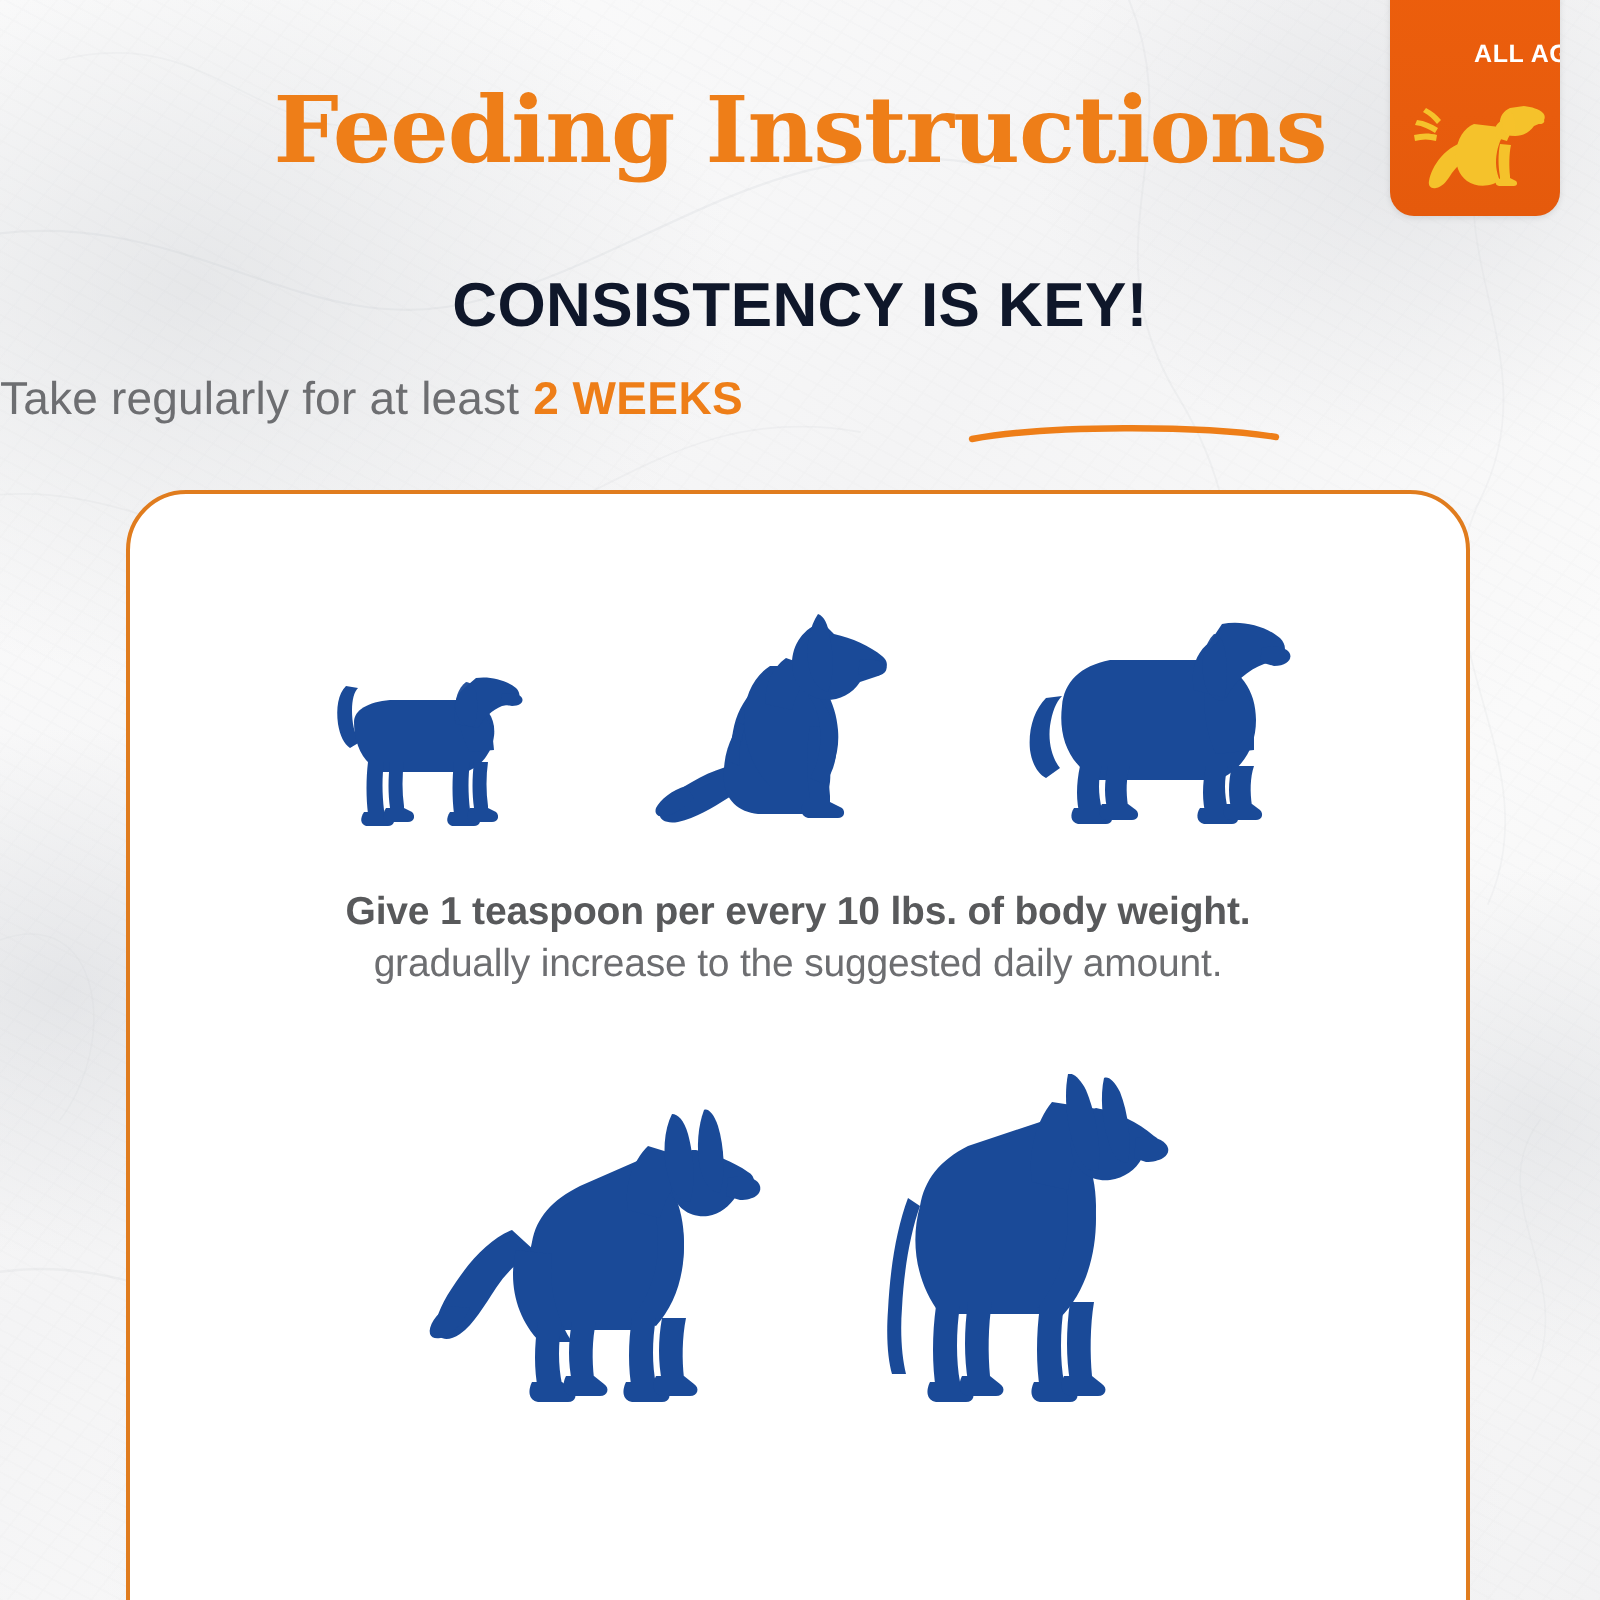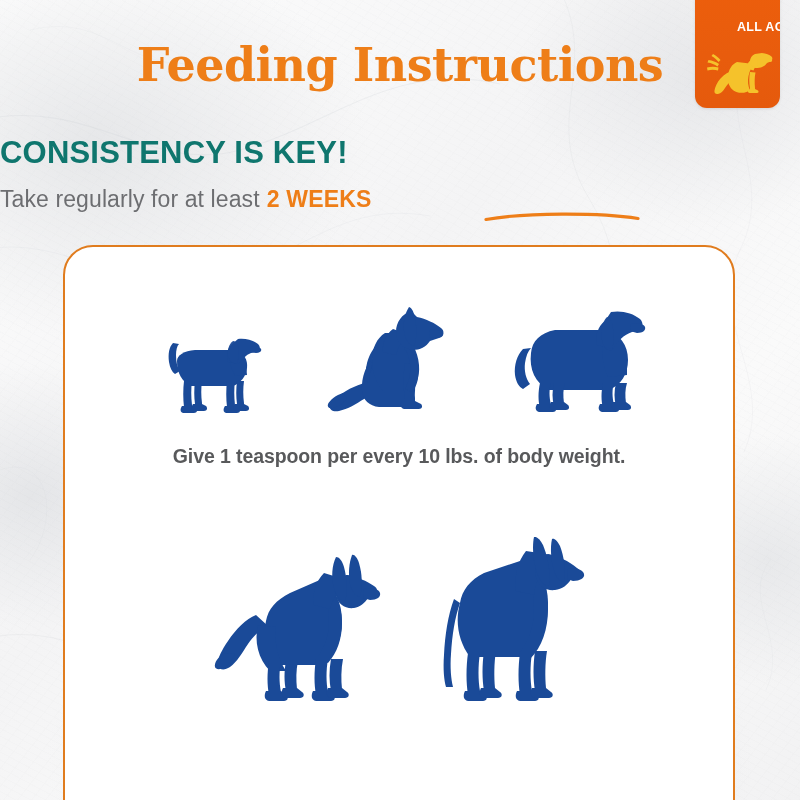--- a/index.html
+++ b/index.html
@@ -104,24 +104,24 @@
     width: 72px;
     height: 58px;
   }
 
   
   .subtitle {
     position: absolute;
     left: 0;
     top: 137px;
     width: 800px;
-    text-align: left;
+    text-align: center;
     font-size: 31px;
     font-weight: bold;
-    color: #0f766e;
+    color: #0f172a;
     letter-spacing: 0.2px;
     line-height: 1;
     white-space: nowrap;
   }
 
   .tagline-wrap {
     position: absolute;
     left: 0;
     top: 186px;
     width: 800px;
@@ -392,20 +392,21 @@
           <path d="M30,99 C28,102 28,106 32,107 L46,107 C49,107 50,104 48,102 L44,99 Z"></path>
           <path d="M44,97 C42,100 42,104 46,105 L59,105 C62,105 63,102 61,100 L57,97 Z"></path>
           <path d="M93,99 C91,102 91,106 95,107 L109,107 C112,107 113,104 111,102 L107,99 Z"></path>
           <path d="M106,97 C104,100 104,104 108,105 L121,105 C124,105 125,102 123,100 L119,97 Z"></path>
         </g>
       </svg>
     </div>
 
     <div class="dose-block">
       <div class="dose-primary">Give 1 teaspoon per every 10 lbs. of body weight.</div>
+      <div class="dose-secondary">gradually increase to the suggested daily amount.</div>
     </div>
 
     <div class="dog-row dog-row-bottom">
 
       <svg class="dog-figure" width="170" height="152" viewBox="0 0 170 152">
         <g fill="#1A4A98">
 
           <path d="M44,62 C34,66 24,76 16,88 C9,98 5,107 6,112
                    C7,117 12,118 18,114 C25,109 30,100 36,91
                    C42,82 49,76 56,73 Z"></path>

